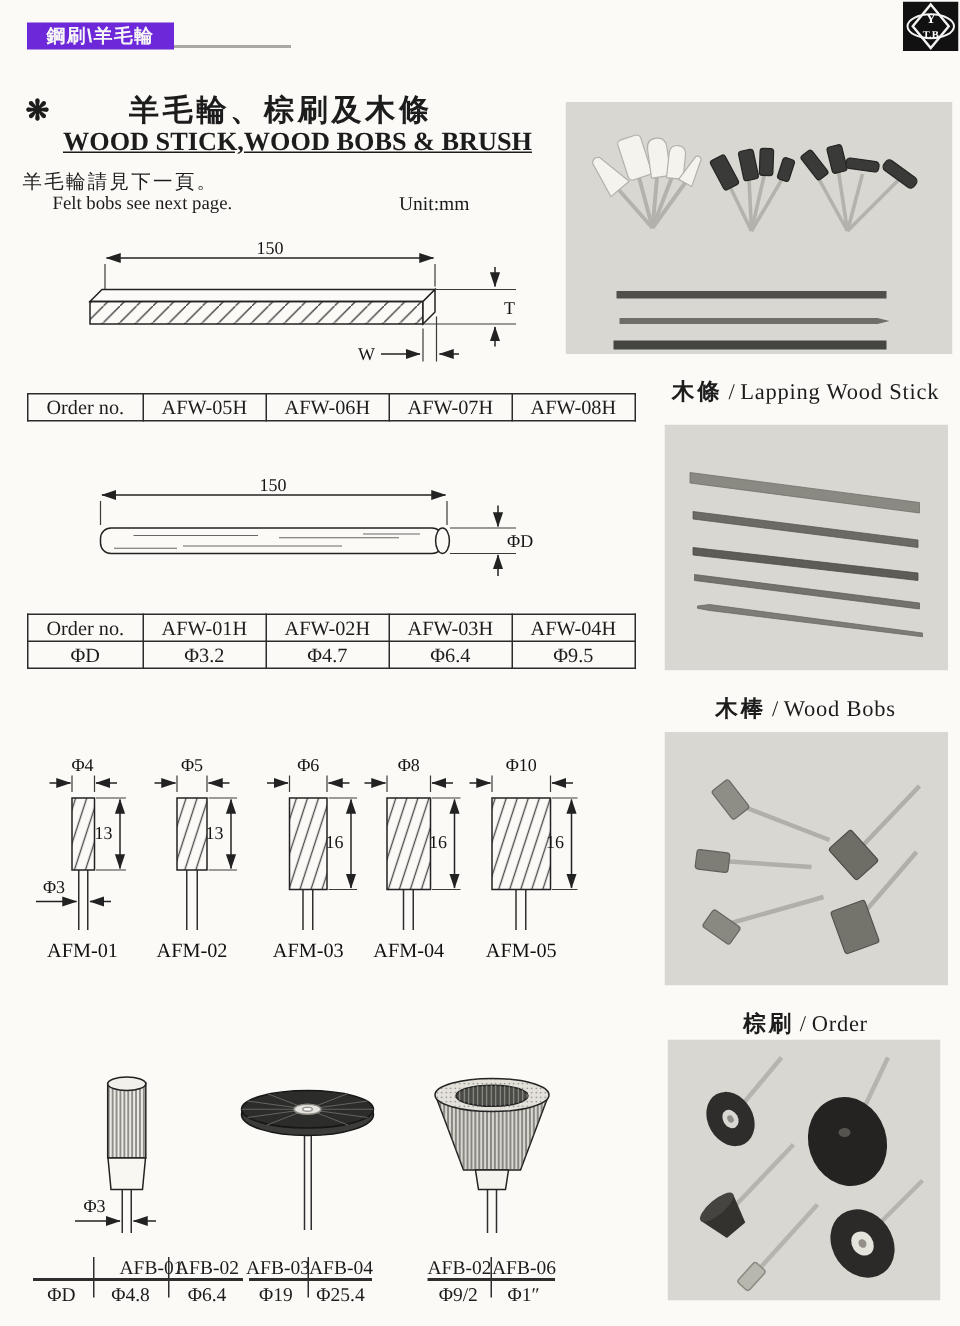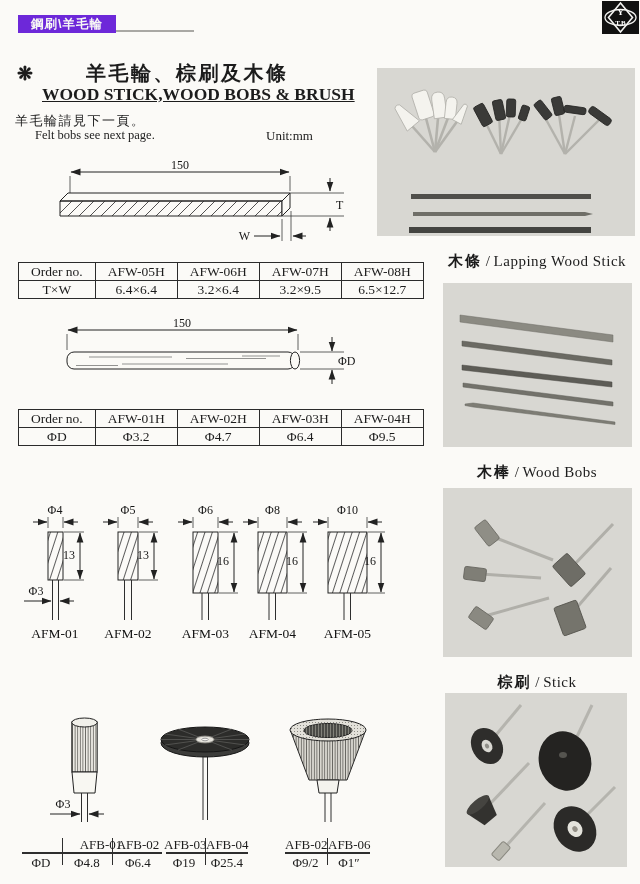--- a/index.html
+++ b/index.html
@@ -121,27 +121,20 @@
       <col style="width:63px">
     </colgroup>
   <tbody>
       <tr>
     <td>Order no.</td>
     <td>AFW-05H</td>
     <td>AFW-06H</td>
     <td>AFW-07H</td>
     <td>AFW-08H</td>
   </tr>
-  <tr>
-    <td>T×W</td>
-    <td>6.4×6.4</td>
-    <td>3.2×6.4</td>
-    <td>3.2×9.5</td>
-    <td>6.5×12.7</td>
-  </tr>
 </tbody>
   </table>
 
 <svg class="abs" style="left:14px;top:312px" width="345" height="88">
   <line class="dim" x1="54" y1="18" x2="283" y2="18" marker-start="url(#arw)" marker-end="url(#arw)"></line>
   <line class="thin" x1="53" y1="22" x2="53" y2="38"></line>
   <line class="thin" x1="284" y1="22" x2="284" y2="38"></line>
   <text class="dtxt" x="168" y="15" text-anchor="middle">150</text>
   <rect class="face" x="53" y="40" width="228" height="17" rx="7"></rect>
   <ellipse class="face" cx="281" cy="48.5" rx="4.6" ry="8.5"></ellipse>
@@ -455,21 +448,21 @@
       </g>
     <g transform="translate(127,130) rotate(-20)">
         <rect x="-12" y="-15" width="24" height="30" rx="2" fill="#75746c" stroke="#53524c"></rect>
       </g>
   </g>
 </svg>
 
 <div class="abs caption" style="top:673px">
   <span class="cap-zh">棕刷</span>
   <span>/</span>
-  <span class="cap-en">Stick</span>
+  <span class="cap-en">Order</span>
 </div>
 
 <svg class="abs" style="left:445px;top:693px" width="182" height="174">
   <rect width="182" height="174" fill="#d8d7d2"></rect>
   <g stroke="#b5b4ae" stroke-width="3">
     <line x1="46" y1="48" x2="76" y2="12"></line>
     <line x1="128" y1="52" x2="147" y2="12"></line>
     <line x1="44" y1="112" x2="84" y2="70"></line>
     <line x1="100" y1="110" x2="62" y2="152"></line>
     <line x1="136" y1="128" x2="170" y2="94"></line>

